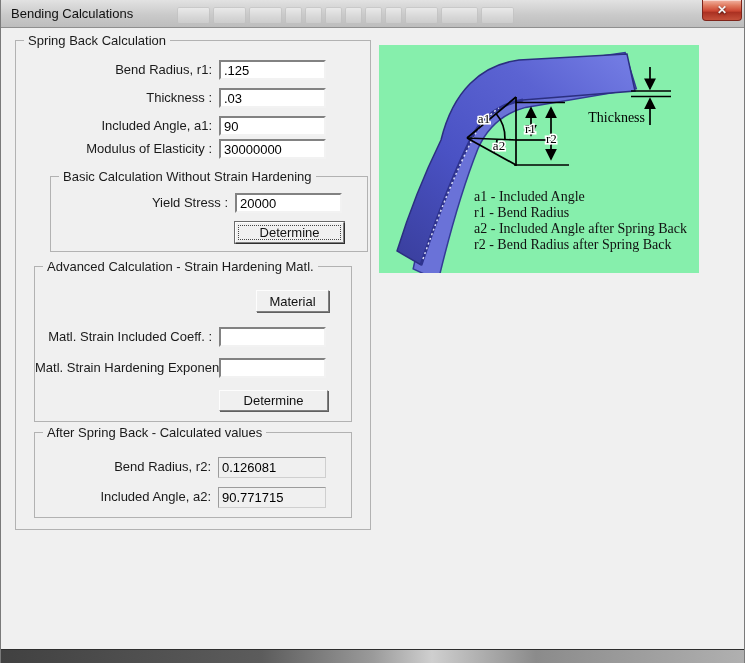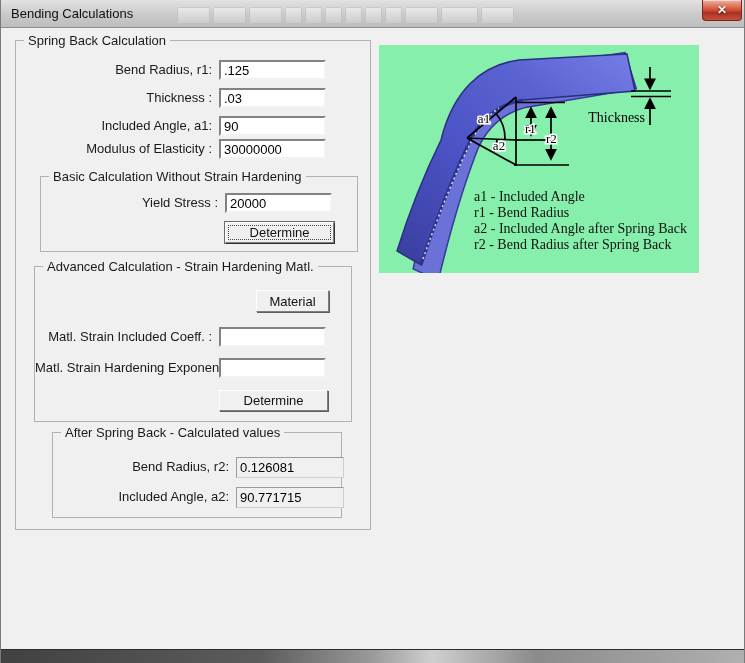--- a/index.html
+++ b/index.html
@@ -102,38 +102,38 @@
 
       <div class="lbl" style="left:0;width:196px;top:47px;text-align:right;">Thickness :</div>
       <input class="tb" style="left: 203px; top: 47px; width: 107px;" value=".03">
 
       <div class="lbl" style="left:0;width:196px;top:75px;">Included  Angle, a1:</div>
       <input class="tb" style="left: 203px; top: 75px; width: 107px;" value="90">
 
       <div class="lbl" style="left:0;width:196px;top:98px;">Modulus of Elasticity :</div>
       <input class="tb" style="left: 203px; top: 98px; width: 107px;" value="30000000">
 
-      <div class="group" style="left:24px;top:135px;width:318px;height:76px;">
+      <div class="group" style="left:34px;top:135px;width:318px;height:76px;">
         <span class="group-legend">Basic Calculation Without Strain Hardening</span>
         <div class="lbl" style="left:0;width:177px;top:16px;">Yield Stress :</div>
         <input class="tb" style="left: 184px; top: 16px; width: 107px;" value="20000">
         <div class="btn focused" style="left:184px;top:45px;width:109px;height:21px;">Determine</div>
       </div>
 
       <div class="group" style="left:18px;top:225px;width:318px;height:156px;">
         <span class="group-legend">Advanced Calculation - Strain Hardening Matl.</span>
         <div class="btn" style="left:221px;top:23px;width:73px;height:22px;">Material</div>
         <div class="lbl" style="left:0;width:177px;top:60px;">Matl. Strain Included Coeff. :</div>
         <input class="tb" style="left: 184px; top: 60px; width: 107px;" value="">
         <div class="lbl" style="left:0;width:177px;top:91px;">Matl. Strain Hardening Exponent :</div>
         <input class="tb" style="left: 184px; top: 91px; width: 107px;" value="">
         <div class="btn" style="left:184px;top:123px;width:109px;height:21px;">Determine</div>
       </div>
 
-      <div class="group" style="left:36px;top:391px;width:290px;height:86px;">
+      <div class="group" style="left:18px;top:391px;width:318px;height:86px;">
         <span class="group-legend">After Spring Back - Calculated values</span>
         <div class="lbl" style="left:0;width:176px;top:24px;">Bend Radius, r2:</div>
         <input class="tb result" style="left: 183px; top: 24px; width: 108px;" readonly="" value="0.126081">
         <div class="lbl" style="left:0;width:176px;top:54px;">Included Angle, a2:</div>
         <input class="tb result" style="left: 183px; top: 54px; width: 108px;" readonly="" value="90.771715">
       </div>
     </div>
 
     <div class="panel">
       <svg width="320" height="228" viewBox="0 0 320 228">

